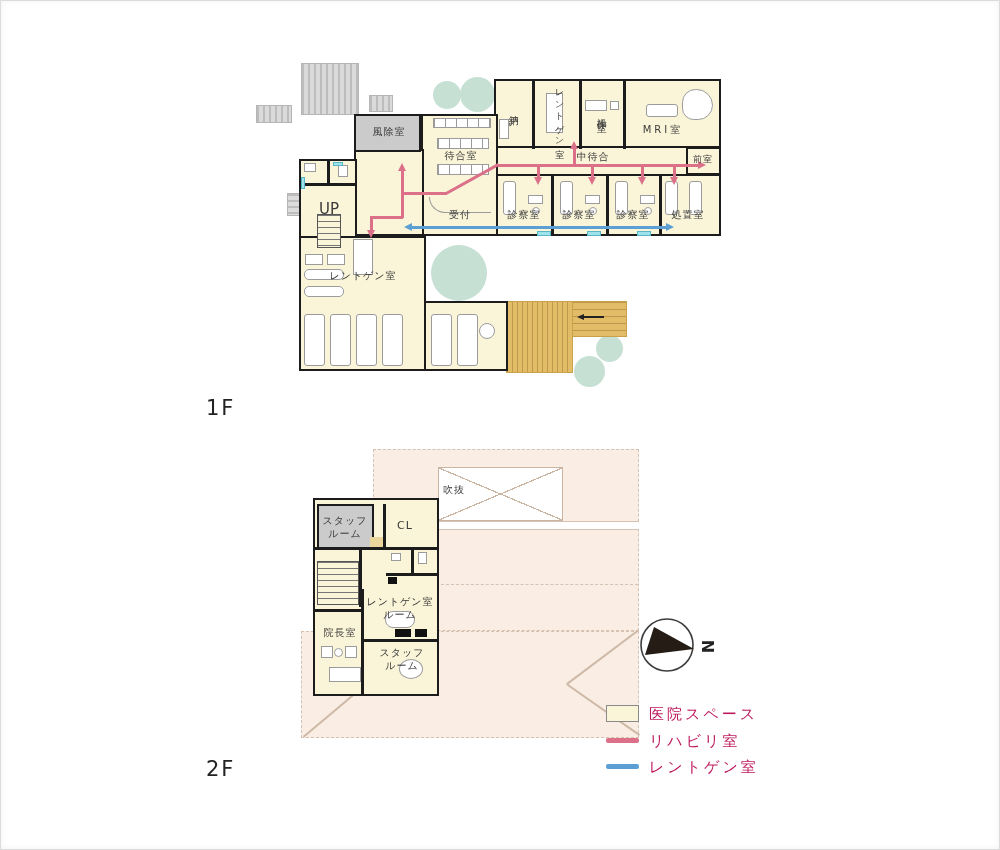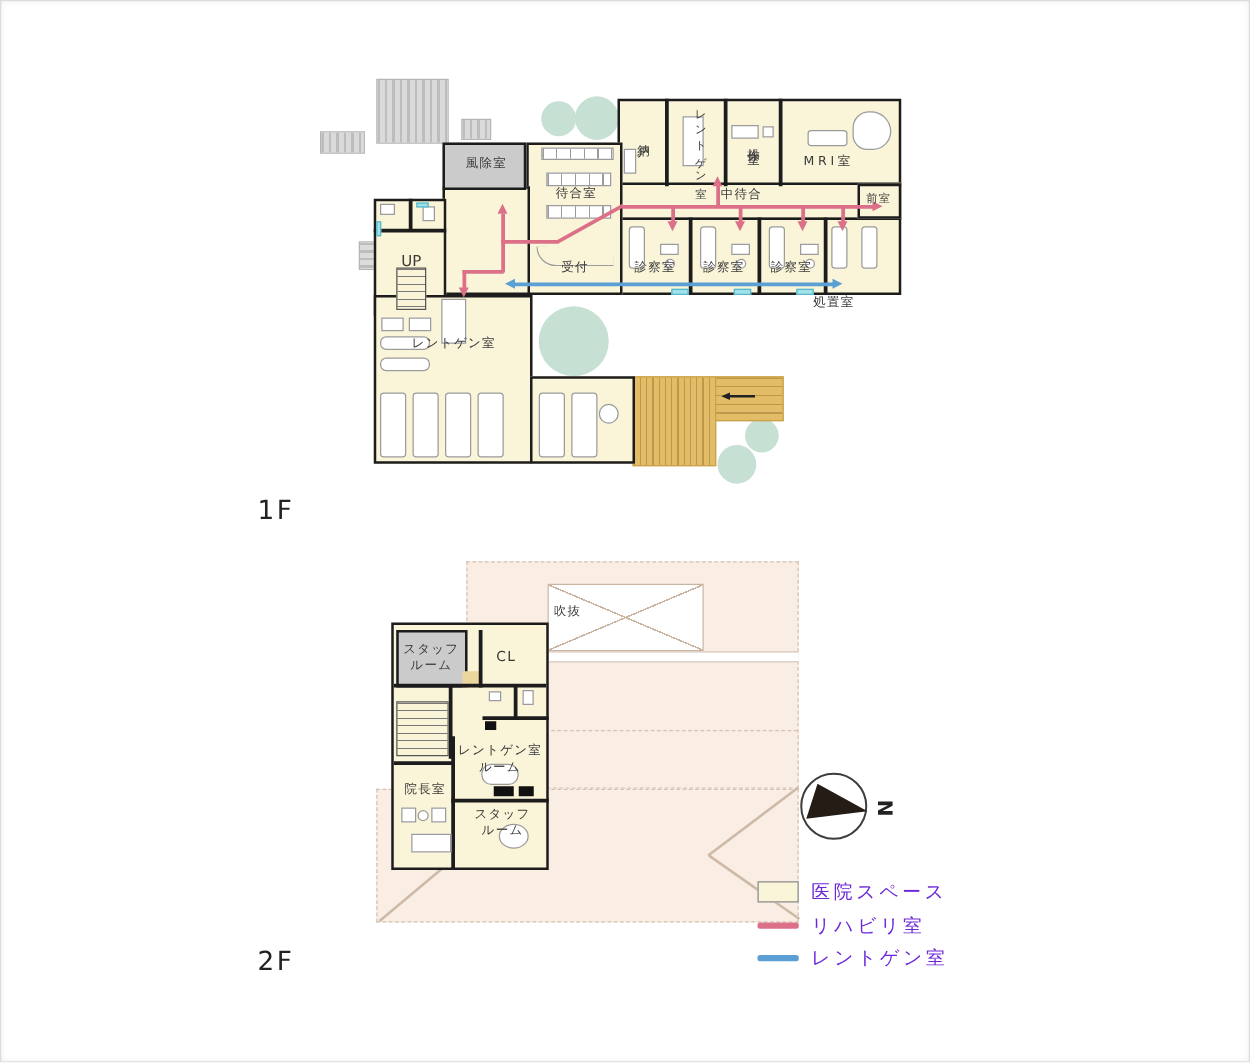--- a/index.html
+++ b/index.html
@@ -35,21 +35,21 @@
   .roof{position:absolute;background:#F9EDE4;border:1px dashed #d5c2b2;box-sizing:border-box;}
   .ridge{position:absolute;height:1.5px;background:#cdb9a6;transform-origin:0 0;}
   .voidx{position:absolute;background:
       linear-gradient(to bottom right,transparent calc(50% - .6px),#c9b5a2 calc(50% - .6px) calc(50% + .6px),transparent calc(50% + .6px)),
       linear-gradient(to bottom left,transparent calc(50% - .6px),#c9b5a2 calc(50% - .6px) calc(50% + .6px),transparent calc(50% + .6px)),#fff;
       border:1px solid #c9b5a2;box-sizing:border-box;}
   .benches{position:absolute;background:#fff;background-image:repeating-linear-gradient(90deg,#9b9b9b 0 1px,transparent 1px 11px);border:1px solid #9b9b9b;box-sizing:border-box;}
   .cyan{position:absolute;background:#9FE2EC;border:1px solid #58b7c6;box-sizing:border-box;}
   .tan{position:absolute;background:#EBD79E;}
   .floor-title{position:absolute;font-size:21px;color:#222;letter-spacing:2px;transform:translate(0,-50%);}
-  .legend-label{position:absolute;font-size:15px;color:#6d28d9;letter-spacing:3px;transform:translate(0,-50%);}
+  .legend-label{position:absolute;font-size:15px;color:#be185d;letter-spacing:3px;transform:translate(0,-50%);}
   .north-n{position:absolute;font-size:16px;font-weight:bold;color:#222;transform:rotate(90deg);}
   .counter{position:absolute;border-left:1px solid #9b9b9b;border-bottom:1px solid #9b9b9b;border-bottom-left-radius:16px;box-sizing:border-box;}
   .circ{border-radius:50%;}
 </style>
 </head>
 <body>
 
 <div id="root">
 
   <div class="hatch" style="left:300px;top:62px;width:58px;height:52px;"></div>
@@ -160,26 +160,26 @@
   <div class="tri bright" style="left:665px;top:222px;"></div>
 
   <div class="lab" style="left:388px;top:131px;">風除室</div>
   <div class="lab" style="left:460px;top:155px;">待合室</div>
   <div class="lab vlab" style="left:512px;top:108px;">納戸</div>
   <div class="lab vlab" style="left:558px;top:112px;font-size:9px;">レントゲン室</div>
   <div class="lab vlab" style="left:600px;top:112px;">操作室</div>
   <div class="lab" style="left:662px;top:129px;letter-spacing:3px;">MRI室</div>
   <div class="lab" style="left:592px;top:156px;">中待合</div>
   <div class="lab" style="left:702px;top:159px;font-size:9px;">前室</div>
-  <div class="lab" style="left:328px;top:208px;font-size:12px;letter-spacing:0;">UP</div>
+  <div class="lab" style="left:328px;top:208px;font-size:15px;letter-spacing:0;">UP</div>
   <div class="lab" style="left:459px;top:214px;">受付</div>
   <div class="lab" style="left:523px;top:214px;">診察室</div>
   <div class="lab" style="left:578px;top:214px;">診察室</div>
   <div class="lab" style="left:632px;top:214px;">診察室</div>
-  <div class="lab" style="left:666px;top:214px;margin-top:28px;">処置室</div>
+  <div class="lab" style="left:687px;top:214px;">処置室</div>
   <div class="lab" style="left:362px;top:275px;">レントゲン室</div>
 
   <div class="floor-title" style="left:205px;top:407px;">1F</div>
 
   <div class="roof" style="left:372px;top:448px;width:266px;height:182px;"></div>
   <div class="roof" style="left:300px;top:630px;width:338px;height:107px;"></div>
   <div class="abs" style="left:437px;top:520px;width:201px;height:9px;background:#fff;border-top:1px solid #d5c2b2;border-bottom:1px solid #d5c2b2;box-sizing:border-box;"></div>
   <div class="abs" style="left:440px;top:583px;width:197px;height:0;border-top:1px dashed #d5c2b2;"></div>
   <div class="ridge" style="left:638px;top:630px;width:90px;transform:rotate(143deg);"></div>
   <div class="ridge" style="left:638px;top:735px;width:88px;transform:rotate(-145deg);"></div>

